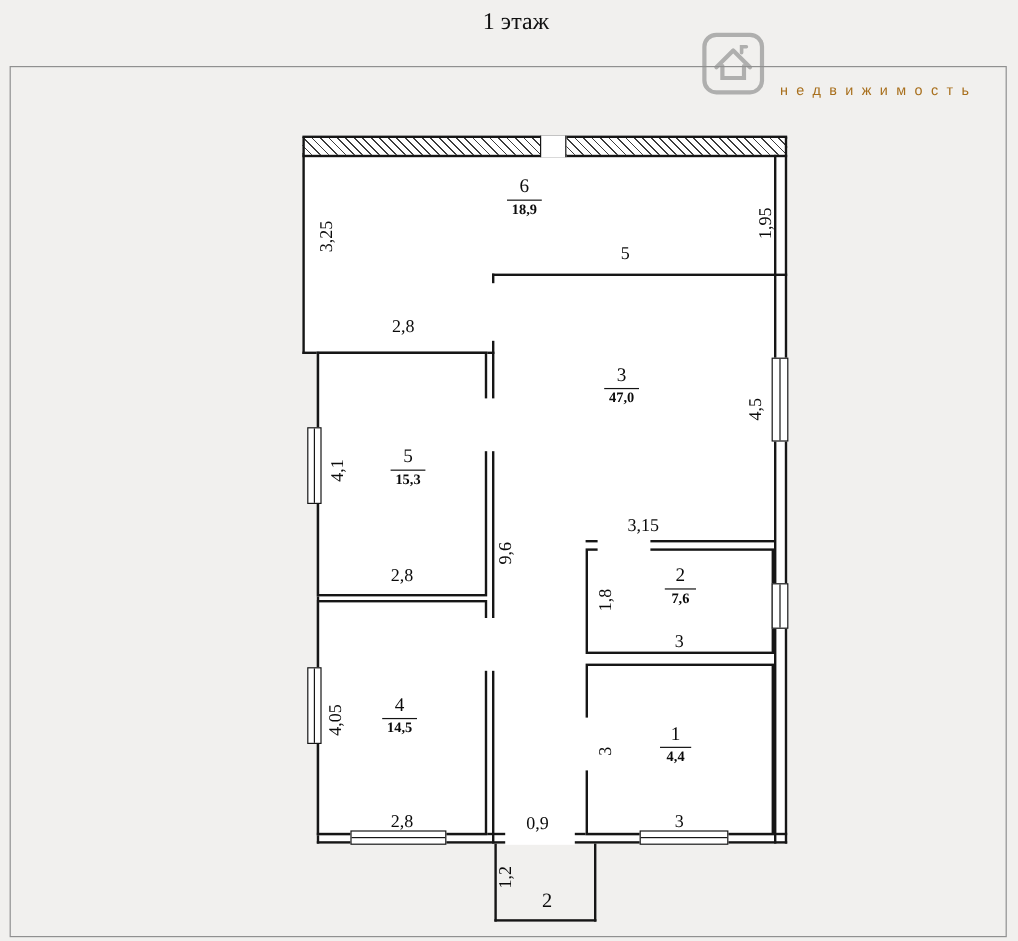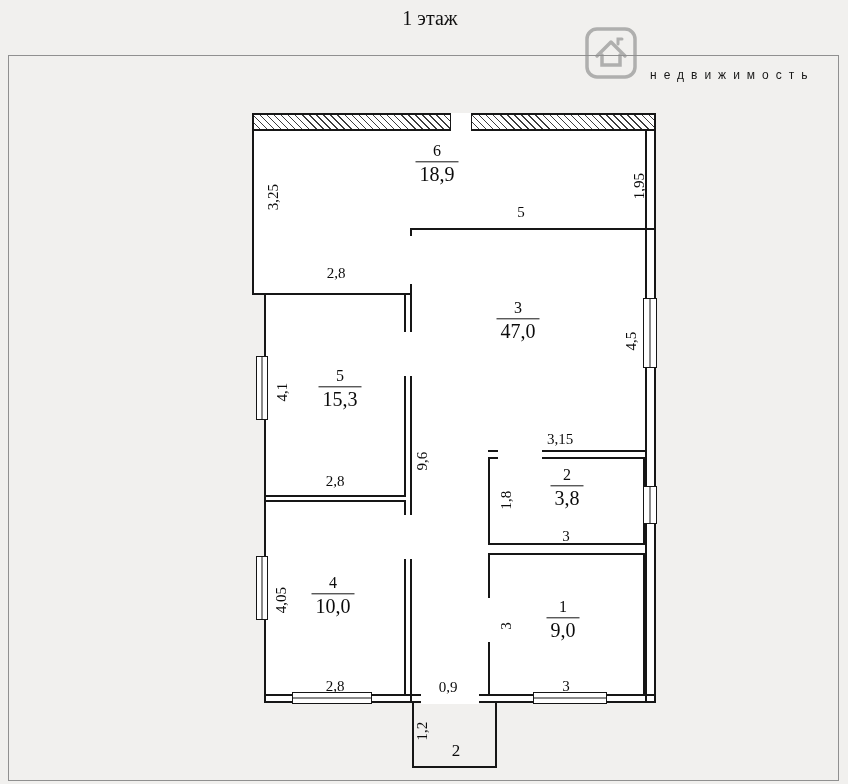--- a/index.html
+++ b/index.html
@@ -25,21 +25,21 @@
   
   .logo { position: absolute; left: 580px; top: 26px; width: 250px; height: 62px; opacity: .9; }
   .logo .brand {
     position: absolute; left: 66px; top: 0px;
     font-family: "Liberation Sans", sans-serif; font-weight: 700;
     font-size: 35px; letter-spacing: 1.5px; color: #a2a2a2;
   }
   .logo .tagline {
     position: absolute; left: 70px; top: 42px;
     font-family: "Liberation Sans", sans-serif;
-    font-size: 12px; letter-spacing: 7px; color: #000000;
+    font-size: 12px; letter-spacing: 7px; color: #a16207;
   }
   .logo svg { position: absolute; left: 4px; top: 0px; }
 
   
   .fill { position: absolute; background: #fff; }
   .w { position: absolute; background: #161616; }
   .roombox { position: absolute; background: #fff; border: 2px solid #161616; }
   .door { position: absolute; background: #fff; }
   .win { position: absolute; background: #fff; border: 1px solid #161616; }
   .win-v::after { content:""; position:absolute; left:50%; top:0; bottom:0; width:1px; background:#161616; transform:translateX(-50%); }
@@ -58,21 +58,21 @@
     transform: translate(-50%, -50%);
   }
   .dim.rot { transform: translate(-50%, -50%) rotate(-90deg); }
   .dim.big { font-size: 17px; }
 
   .rlbl {
     position: absolute; transform: translate(-50%, -50%);
     text-align: center; color: #0b0b0b; display: inline-block;
   }
   .rlbl .num { display: block; font-size: 16px; line-height: 1.15; border-bottom: 1.4px solid #141414; padding: 0 9px 1px; }
-  .rlbl .area { display: block; font-size: 20px; line-height: 1.25; padding: 0 4px; }
+  .rlbl .area { display: block; font-size: 12px; line-height: 1.25; padding: 0 4px; font-weight: bold; }
 </style>
 </head>
 <body>
 
 <div class="page">
 
   <div class="title">1 этаж</div>
 
   <div class="logo">
     <svg width="54" height="54" viewBox="0 0 54 54">
@@ -133,40 +133,40 @@
   <div class="rlbl" style="left:518px;top:322px">
     <span class="num">3</span>
     <span class="area">47,0</span>
   </div>
   <div class="rlbl" style="left:340px;top:390px">
     <span class="num">5</span>
     <span class="area">15,3</span>
   </div>
   <div class="rlbl" style="left:333px;top:597px">
     <span class="num">4</span>
-    <span class="area">10,0</span>
+    <span class="area">14,5</span>
   </div>
   <div class="rlbl" style="left:567px;top:489px">
     <span class="num">2</span>
-    <span class="area">3,8</span>
+    <span class="area">7,6</span>
   </div>
   <div class="rlbl" style="left:563px;top:621px">
     <span class="num">1</span>
-    <span class="area">9,0</span>
+    <span class="area">4,4</span>
   </div>
 
   <div class="dim rot" style="left:273px;top:197px">3,25</div>
   <div class="dim rot" style="left:639px;top:186px">1,95</div>
   <div class="dim" style="left:521px;top:212px">5</div>
   <div class="dim" style="left:336px;top:273px">2,8</div>
   <div class="dim rot" style="left:282px;top:392px">4,1</div>
   <div class="dim rot" style="left:631px;top:341px">4,5</div>
   <div class="dim rot" style="left:422px;top:461px">9,6</div>
   <div class="dim" style="left:335px;top:481px">2,8</div>
-  <div class="dim" style="left:560px;top:439px">3,15</div>
+  <div class="dim" style="left:536px;top:439px">3,15</div>
   <div class="dim rot" style="left:506px;top:500px">1,8</div>
   <div class="dim" style="left:566px;top:536px">3</div>
   <div class="dim rot" style="left:281px;top:600px">4,05</div>
   <div class="dim rot" style="left:506px;top:626px">3</div>
   <div class="dim" style="left:335px;top:686px">2,8</div>
   <div class="dim" style="left:448px;top:687px">0,9</div>
   <div class="dim" style="left:566px;top:686px">3</div>
   <div class="dim rot" style="left:422px;top:731px">1,2</div>
   <div class="dim big" style="left:456px;top:751px">2</div>
 

